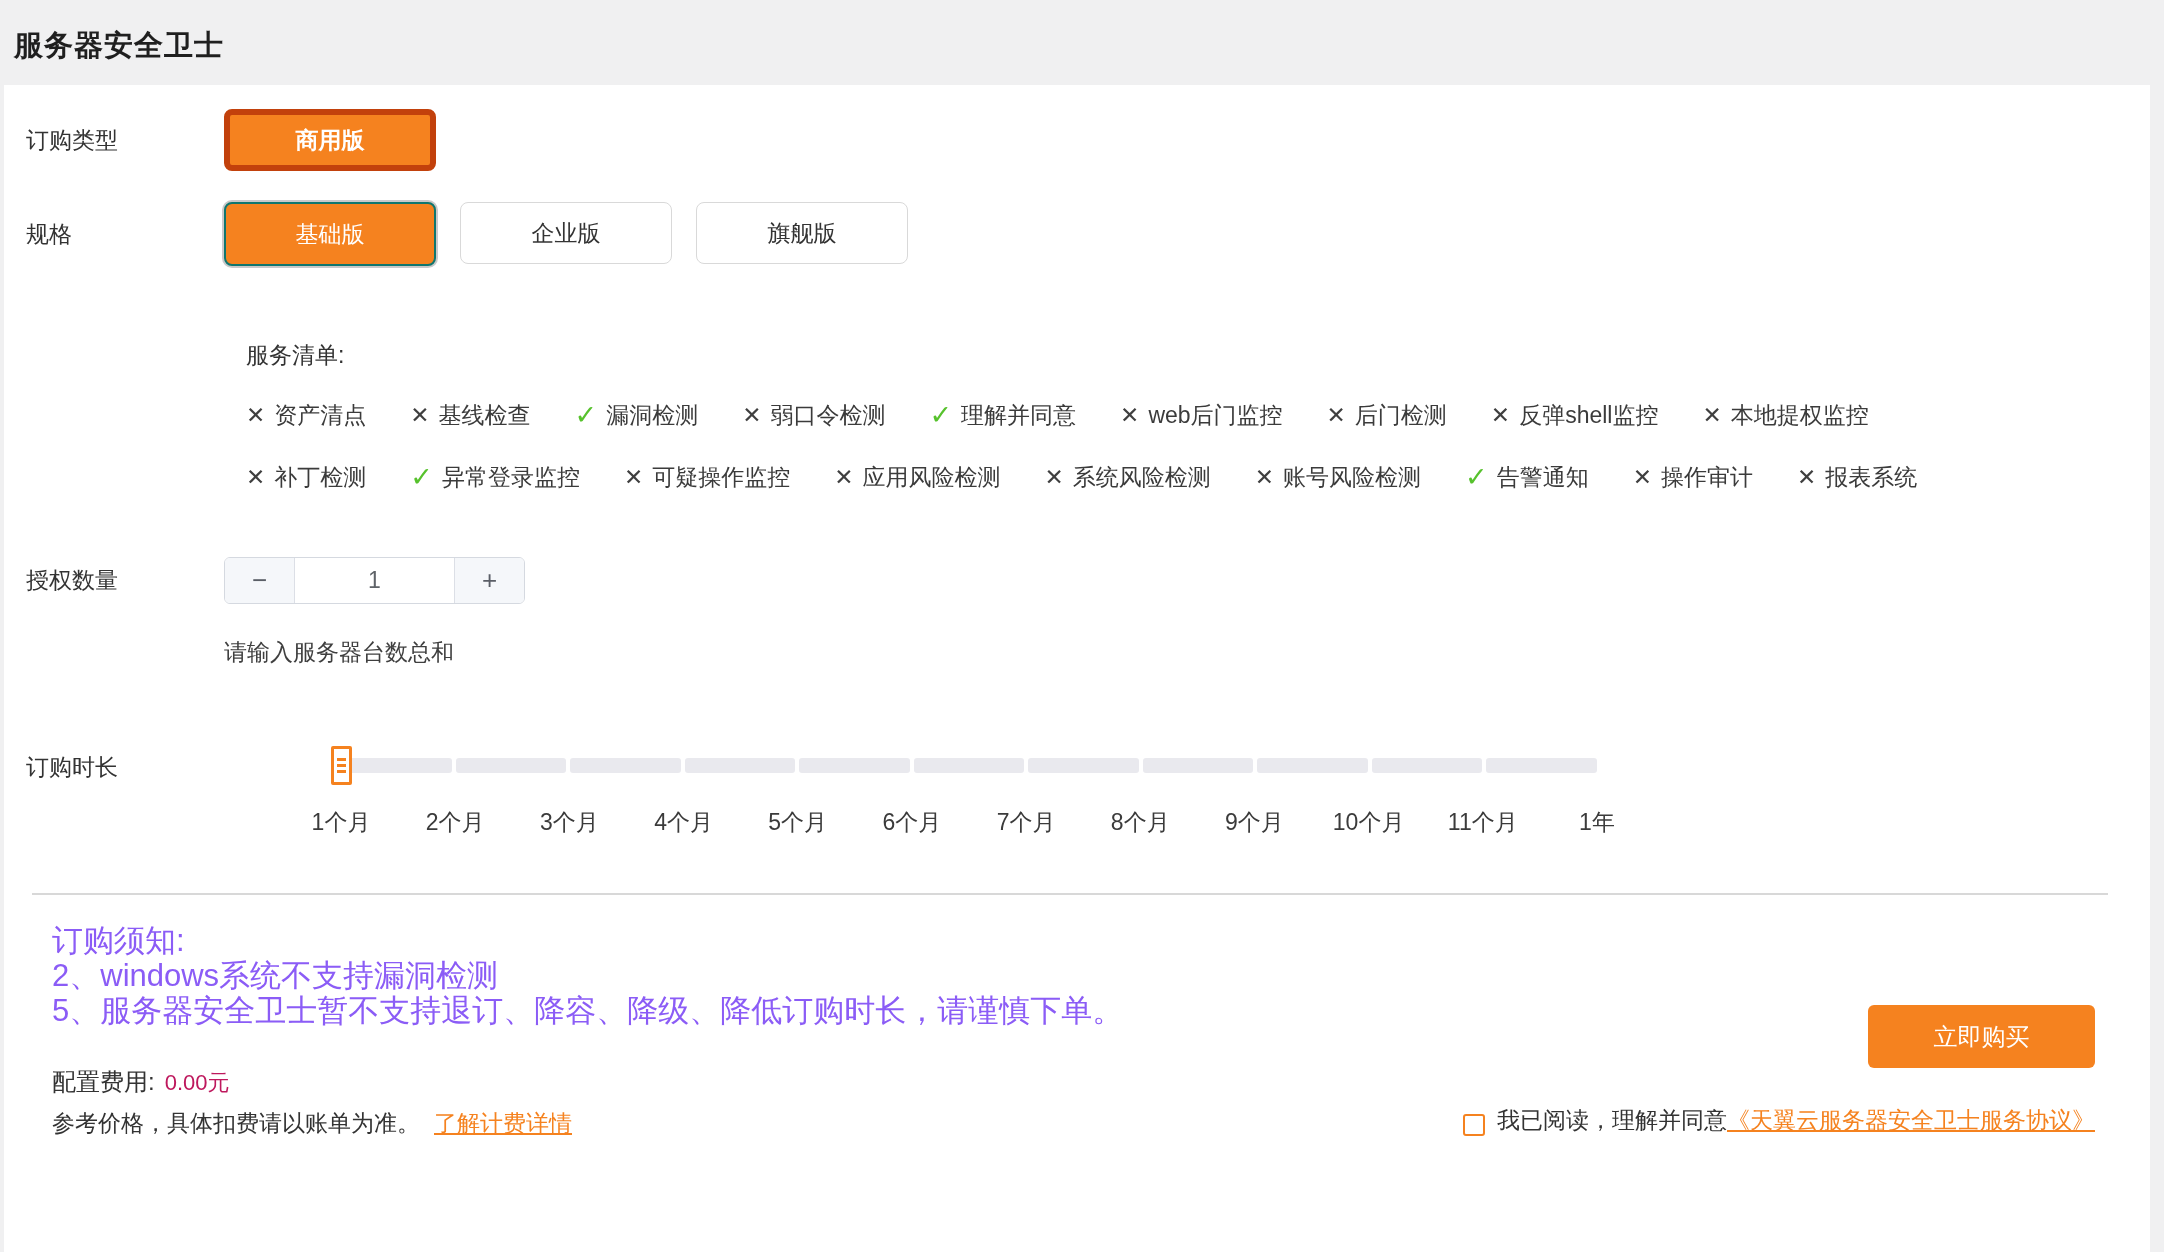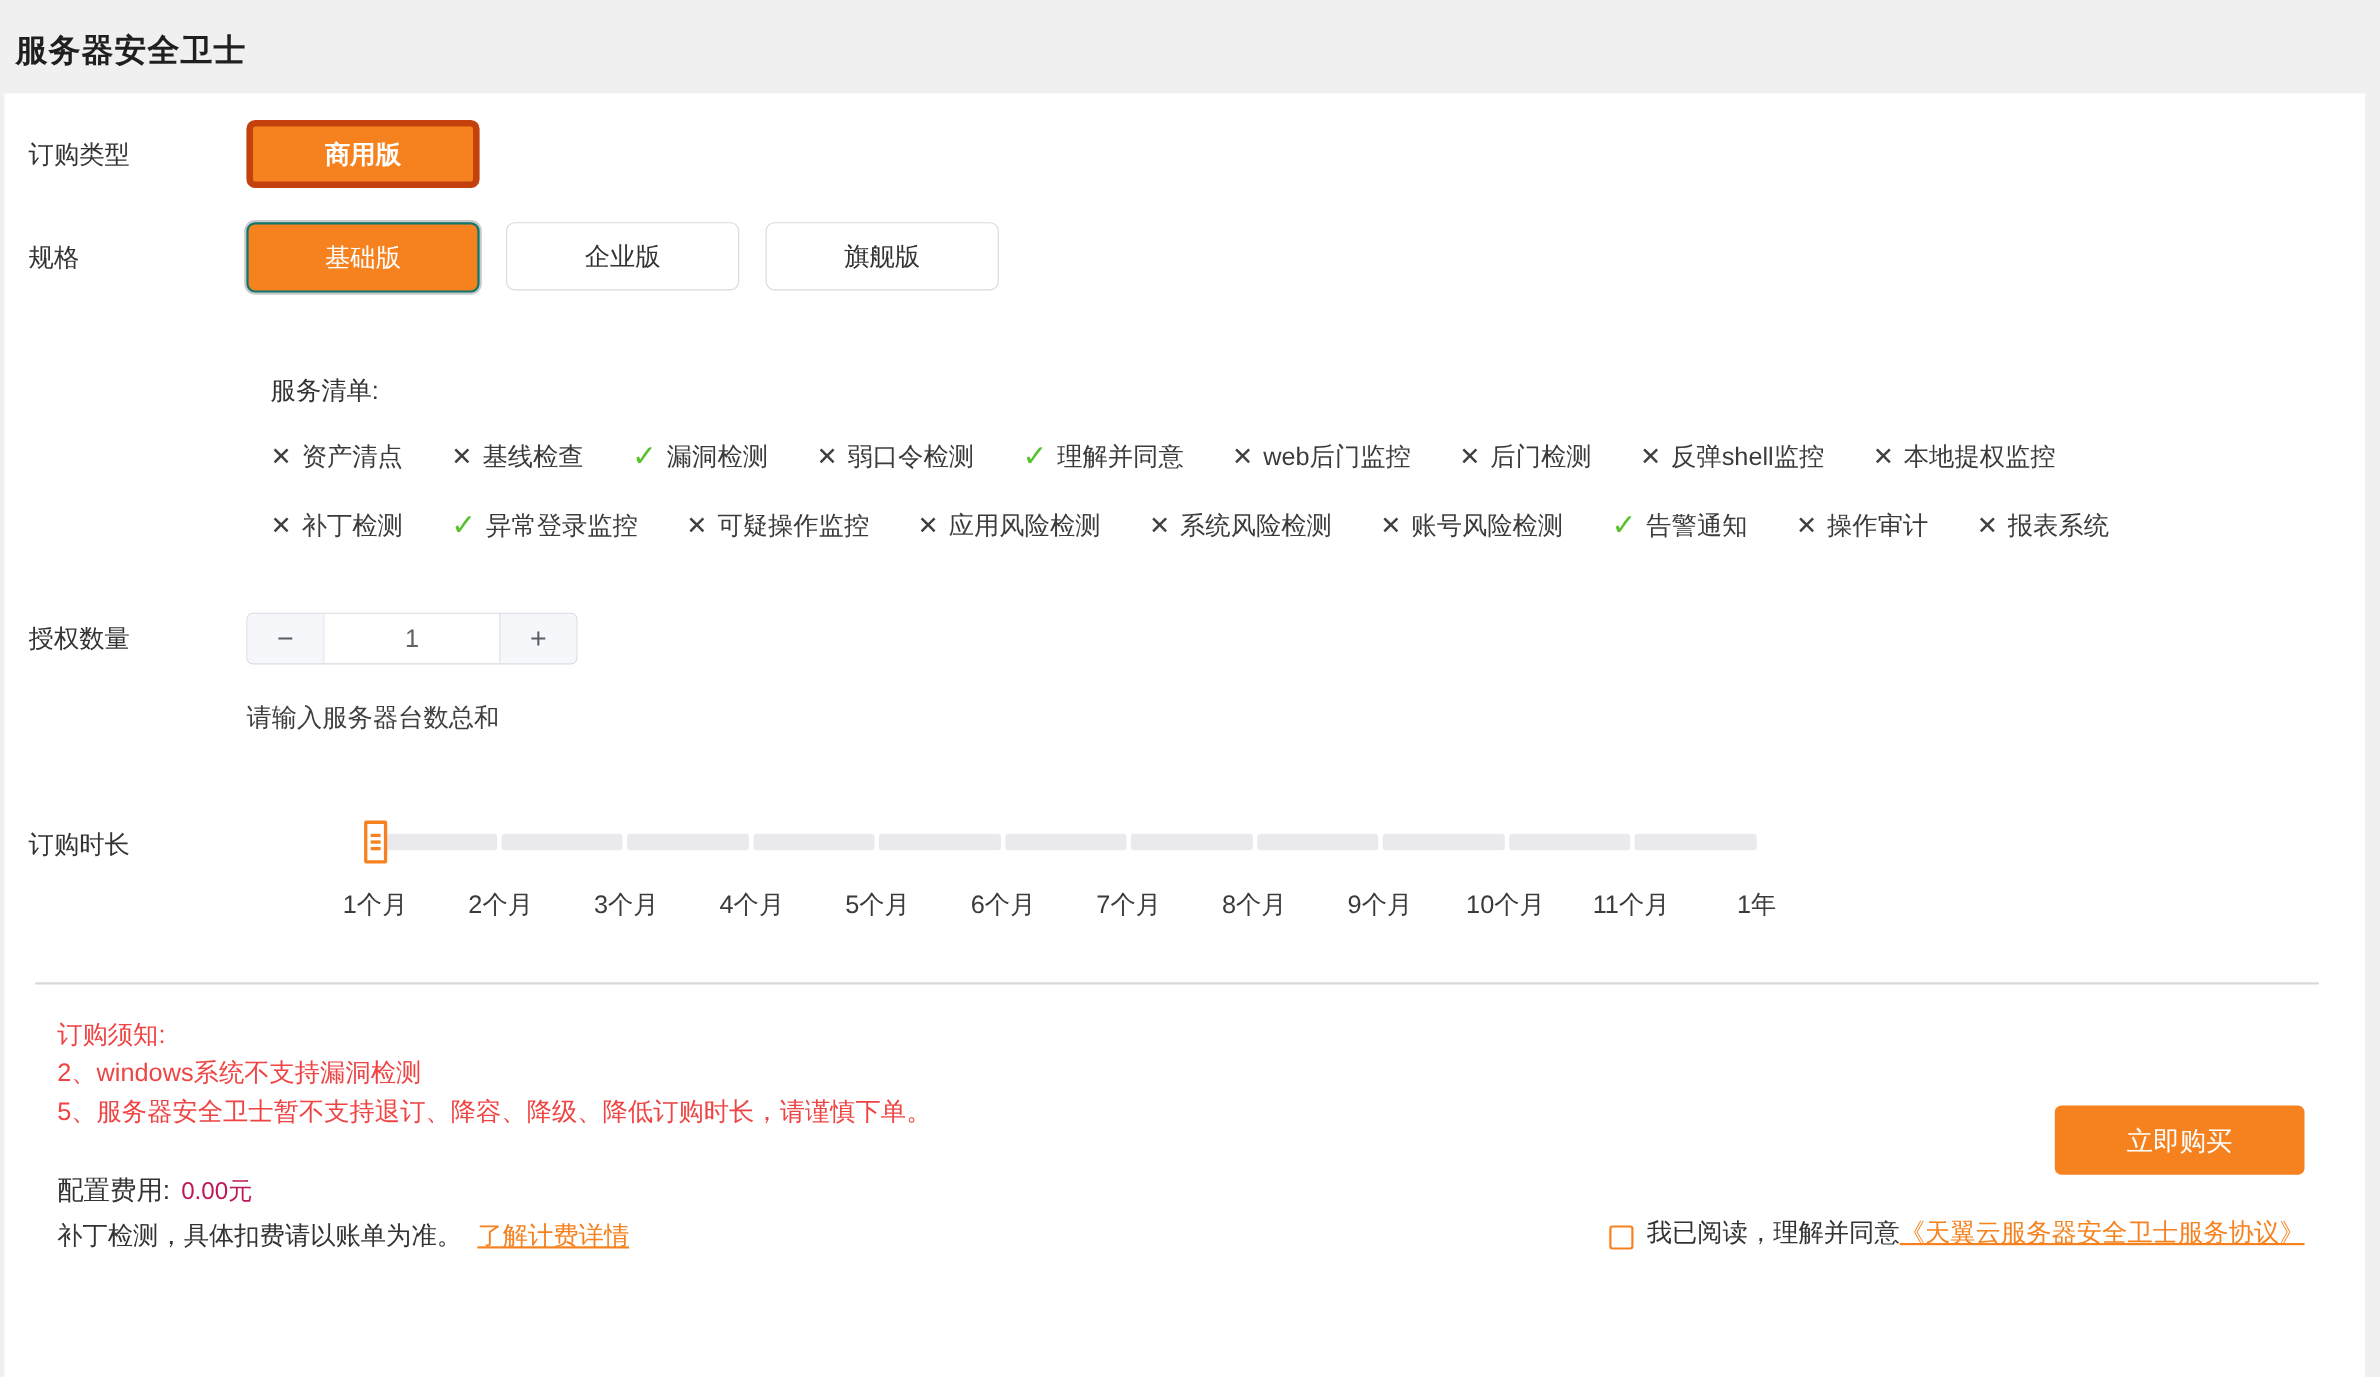--- a/index.html
+++ b/index.html
@@ -58,21 +58,21 @@
     flex-direction:column; align-items:center; justify-content:center; gap:3px; cursor:pointer; }
   .slider-handle .bar { display:block; width:9px; height:3px; background:#f5821f; }
   .slider-labels { position:relative; height:30px; margin-top:34px; }
   .tick-label { position:absolute; transform:translateX(-50%); font-size:23px; color:#3b3b3b; white-space:nowrap; cursor:pointer; }
 
   .divider { height:2px; background:#d8d8d8; margin:56px 20px 0 6px; }
 
   
   .bottom { display:flex; justify-content:space-between; align-items:flex-start;
     padding:28px 33px 0 26px; }
-  .notes { font-size:23px; color:#ef4444; line-height:35px; }
+  .notes { font-size:31px; color:#8b5cf6; line-height:35px; }
   .fee-block { margin-top:38px; }
   .fee-line { display:flex; align-items:baseline; gap:10px; }
   .fee-label { font-size:24px; color:#333; }
   .fee-value { font-size:22px; color:#be185d; }
   .fee-sub { margin-top:10px; font-size:23px; color:#333; }
   .fee-sub a { color:#f5821f; text-decoration:underline; margin-left:14px; cursor:pointer; }
 
   .bottom-right { display:flex; flex-direction:column; align-items:flex-end; margin-top:82px; }
   .buy-btn { width:227px; height:63px; background:#f5821f; color:#fff; font-size:24px;
     border:none; border-radius:6px; cursor:pointer; font-family:inherit; }
@@ -244,21 +244,21 @@
         <div>订购须知:</div>
         <div>2、windows系统不支持漏洞检测</div>
         <div>5、服务器安全卫士暂不支持退订、降容、降级、降低订购时长，请谨慎下单。</div>
       </div>
       <div class="fee-block">
         <div class="fee-line">
           <span class="fee-label">配置费用:</span>
           <span class="fee-value">0.00元</span>
         </div>
         <div class="fee-sub">
-          <span>补丁检测，具体扣费请以账单为准。</span><a>了解计费详情</a>
+          <span>参考价格，具体扣费请以账单为准。</span><a>了解计费详情</a>
         </div>
       </div>
     </div>
 
     <div class="bottom-right">
       <button class="buy-btn">立即购买</button>
       <div class="agree-row">
         <span class="checkbox"></span>
         <span>我已阅读，理解并同意</span>
         <a>《天翼云服务器安全卫士服务协议》</a>

